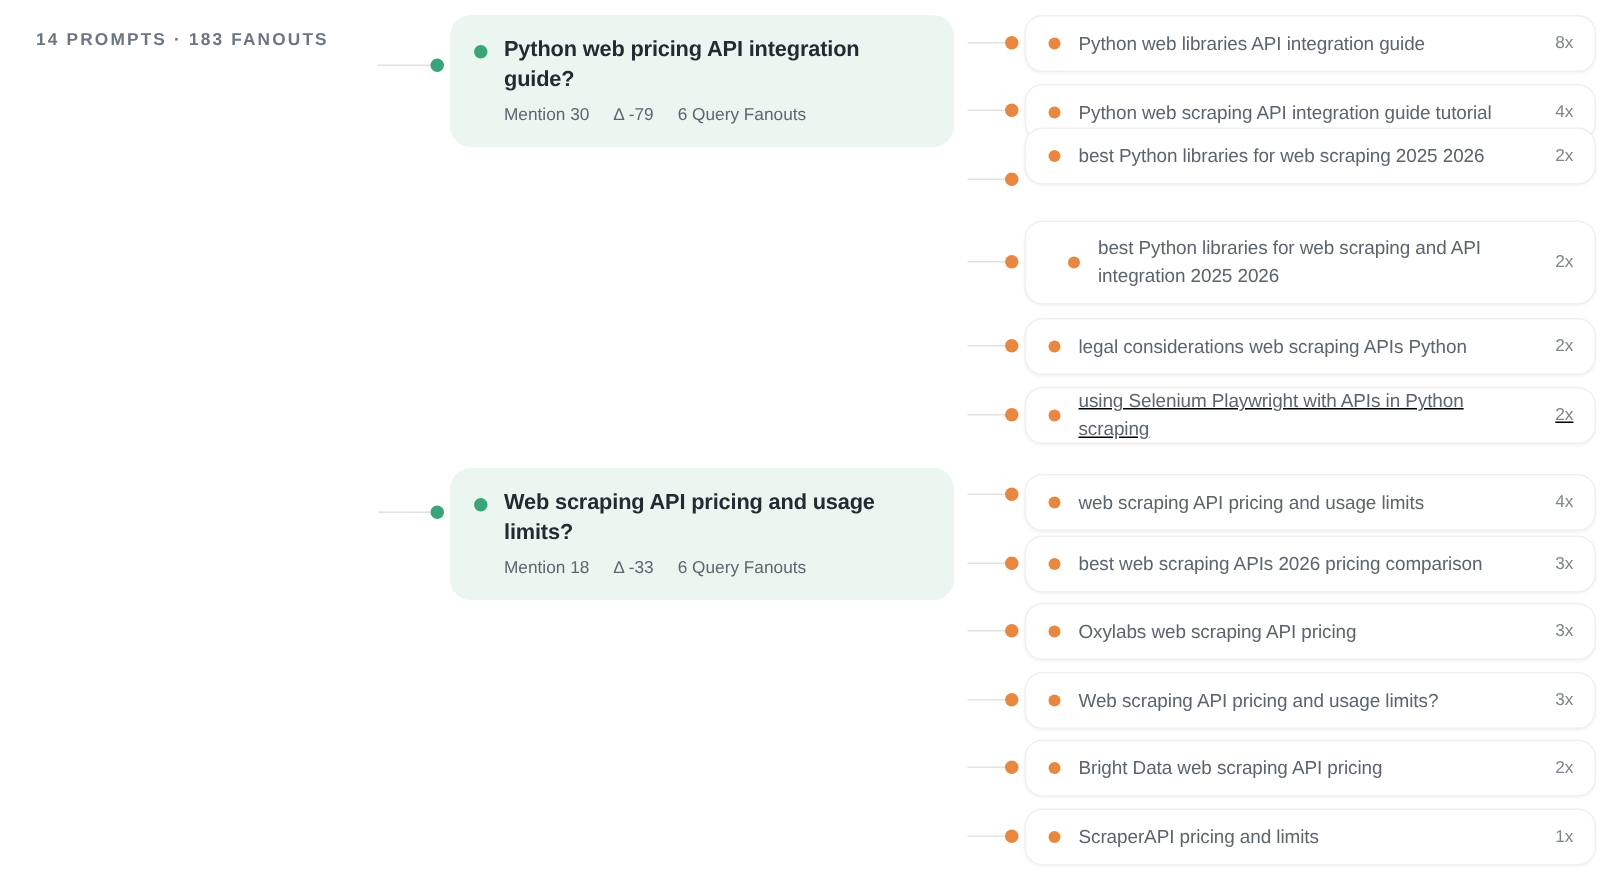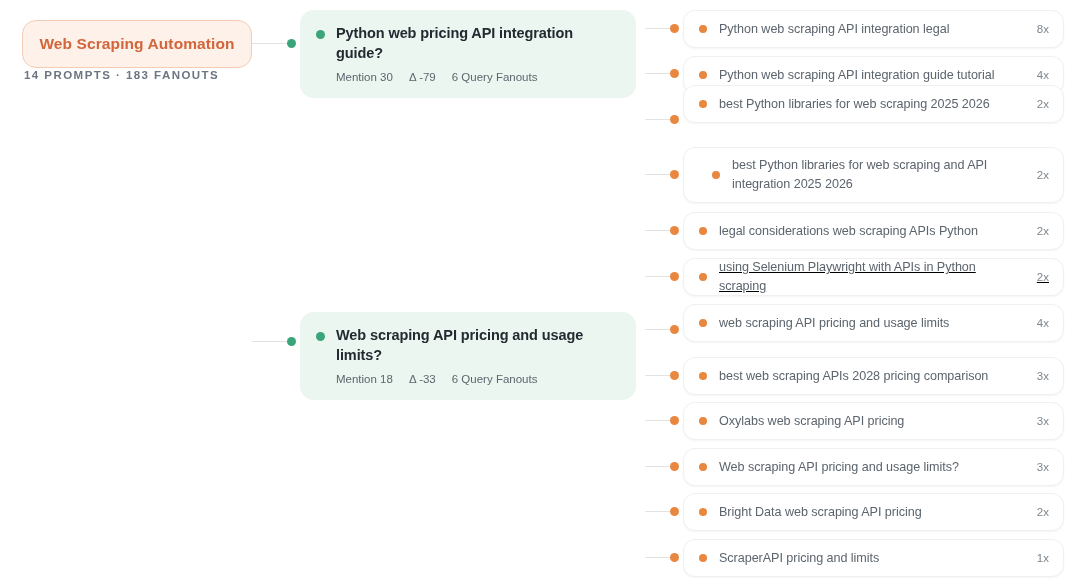--- a/index.html
+++ b/index.html
@@ -154,21 +154,20 @@
     text-align: right;
     min-width: 18px;
   }
 </style>
 </head>
 <body>
 
 <div id="canvas">
 
   <div class="topic-col">
-    <div class="topic-pill">Web Scraping Automation</div>
     <div class="topic-meta">14 PROMPTS · 183 FANOUTS</div>
   </div>
 
   <div class="conn green" style="left:252px; top:39px; width:44px;">
     <div class="line"></div>
     <div class="dot"></div>
   </div>
   <div class="conn green" style="left:252px; top:337px; width:44px;">
     <div class="line"></div>
     <div class="dot"></div>
@@ -242,21 +241,21 @@
       <div class="line"></div>
       <div class="dot"></div>
     </div>
   <div class="conn orange" style="left:645px; top:553px; width:34px;">
       <div class="line"></div>
       <div class="dot"></div>
     </div>
 
   <div class="fanout-card" style="top:10px; height:38px;">
     <span class="fanout-dot"></span>
-    <span class="fanout-label">Python web scraping API integration legal</span>
+    <span class="fanout-label">Python web libraries API integration guide</span>
     <span class="fanout-count">8x</span>
   </div>
 
   <div class="fanout-card" style="top:56px; height:38px;">
     <span class="fanout-dot"></span>
     <span class="fanout-label">Python web scraping API integration guide tutorial</span>
     <span class="fanout-count">4x</span>
   </div>
 
   <div class="fanout-card" style="top:85px; height:38px;">
@@ -276,29 +275,29 @@
     <span class="fanout-label">legal considerations web scraping APIs Python</span>
     <span class="fanout-count">2x</span>
   </div>
 
   <div class="fanout-card" style="top:258px; height:38px;text-decoration:underline;">
     <span class="fanout-dot"></span>
     <span class="fanout-label">using Selenium Playwright with APIs in Python scraping</span>
     <span class="fanout-count">2x</span>
   </div>
 
-  <div class="fanout-card" style="top:304px; height:38px;">
+  <div class="fanout-card" style="top:316px; height:38px;">
     <span class="fanout-dot"></span>
     <span class="fanout-label">web scraping API pricing and usage limits</span>
     <span class="fanout-count">4x</span>
   </div>
 
   <div class="fanout-card" style="top:357px; height:38px;">
     <span class="fanout-dot"></span>
-    <span class="fanout-label">best web scraping APIs 2028 pricing comparison</span>
+    <span class="fanout-label">best web scraping APIs 2026 pricing comparison</span>
     <span class="fanout-count">3x</span>
   </div>
 
   <div class="fanout-card" style="top:402px; height:38px;align-items:center;">
     <span class="fanout-dot"></span>
     <span class="fanout-label">Oxylabs web scraping API pricing</span>
     <span class="fanout-count">3x</span>
   </div>
 
   <div class="fanout-card" style="top:448px; height:38px;">

